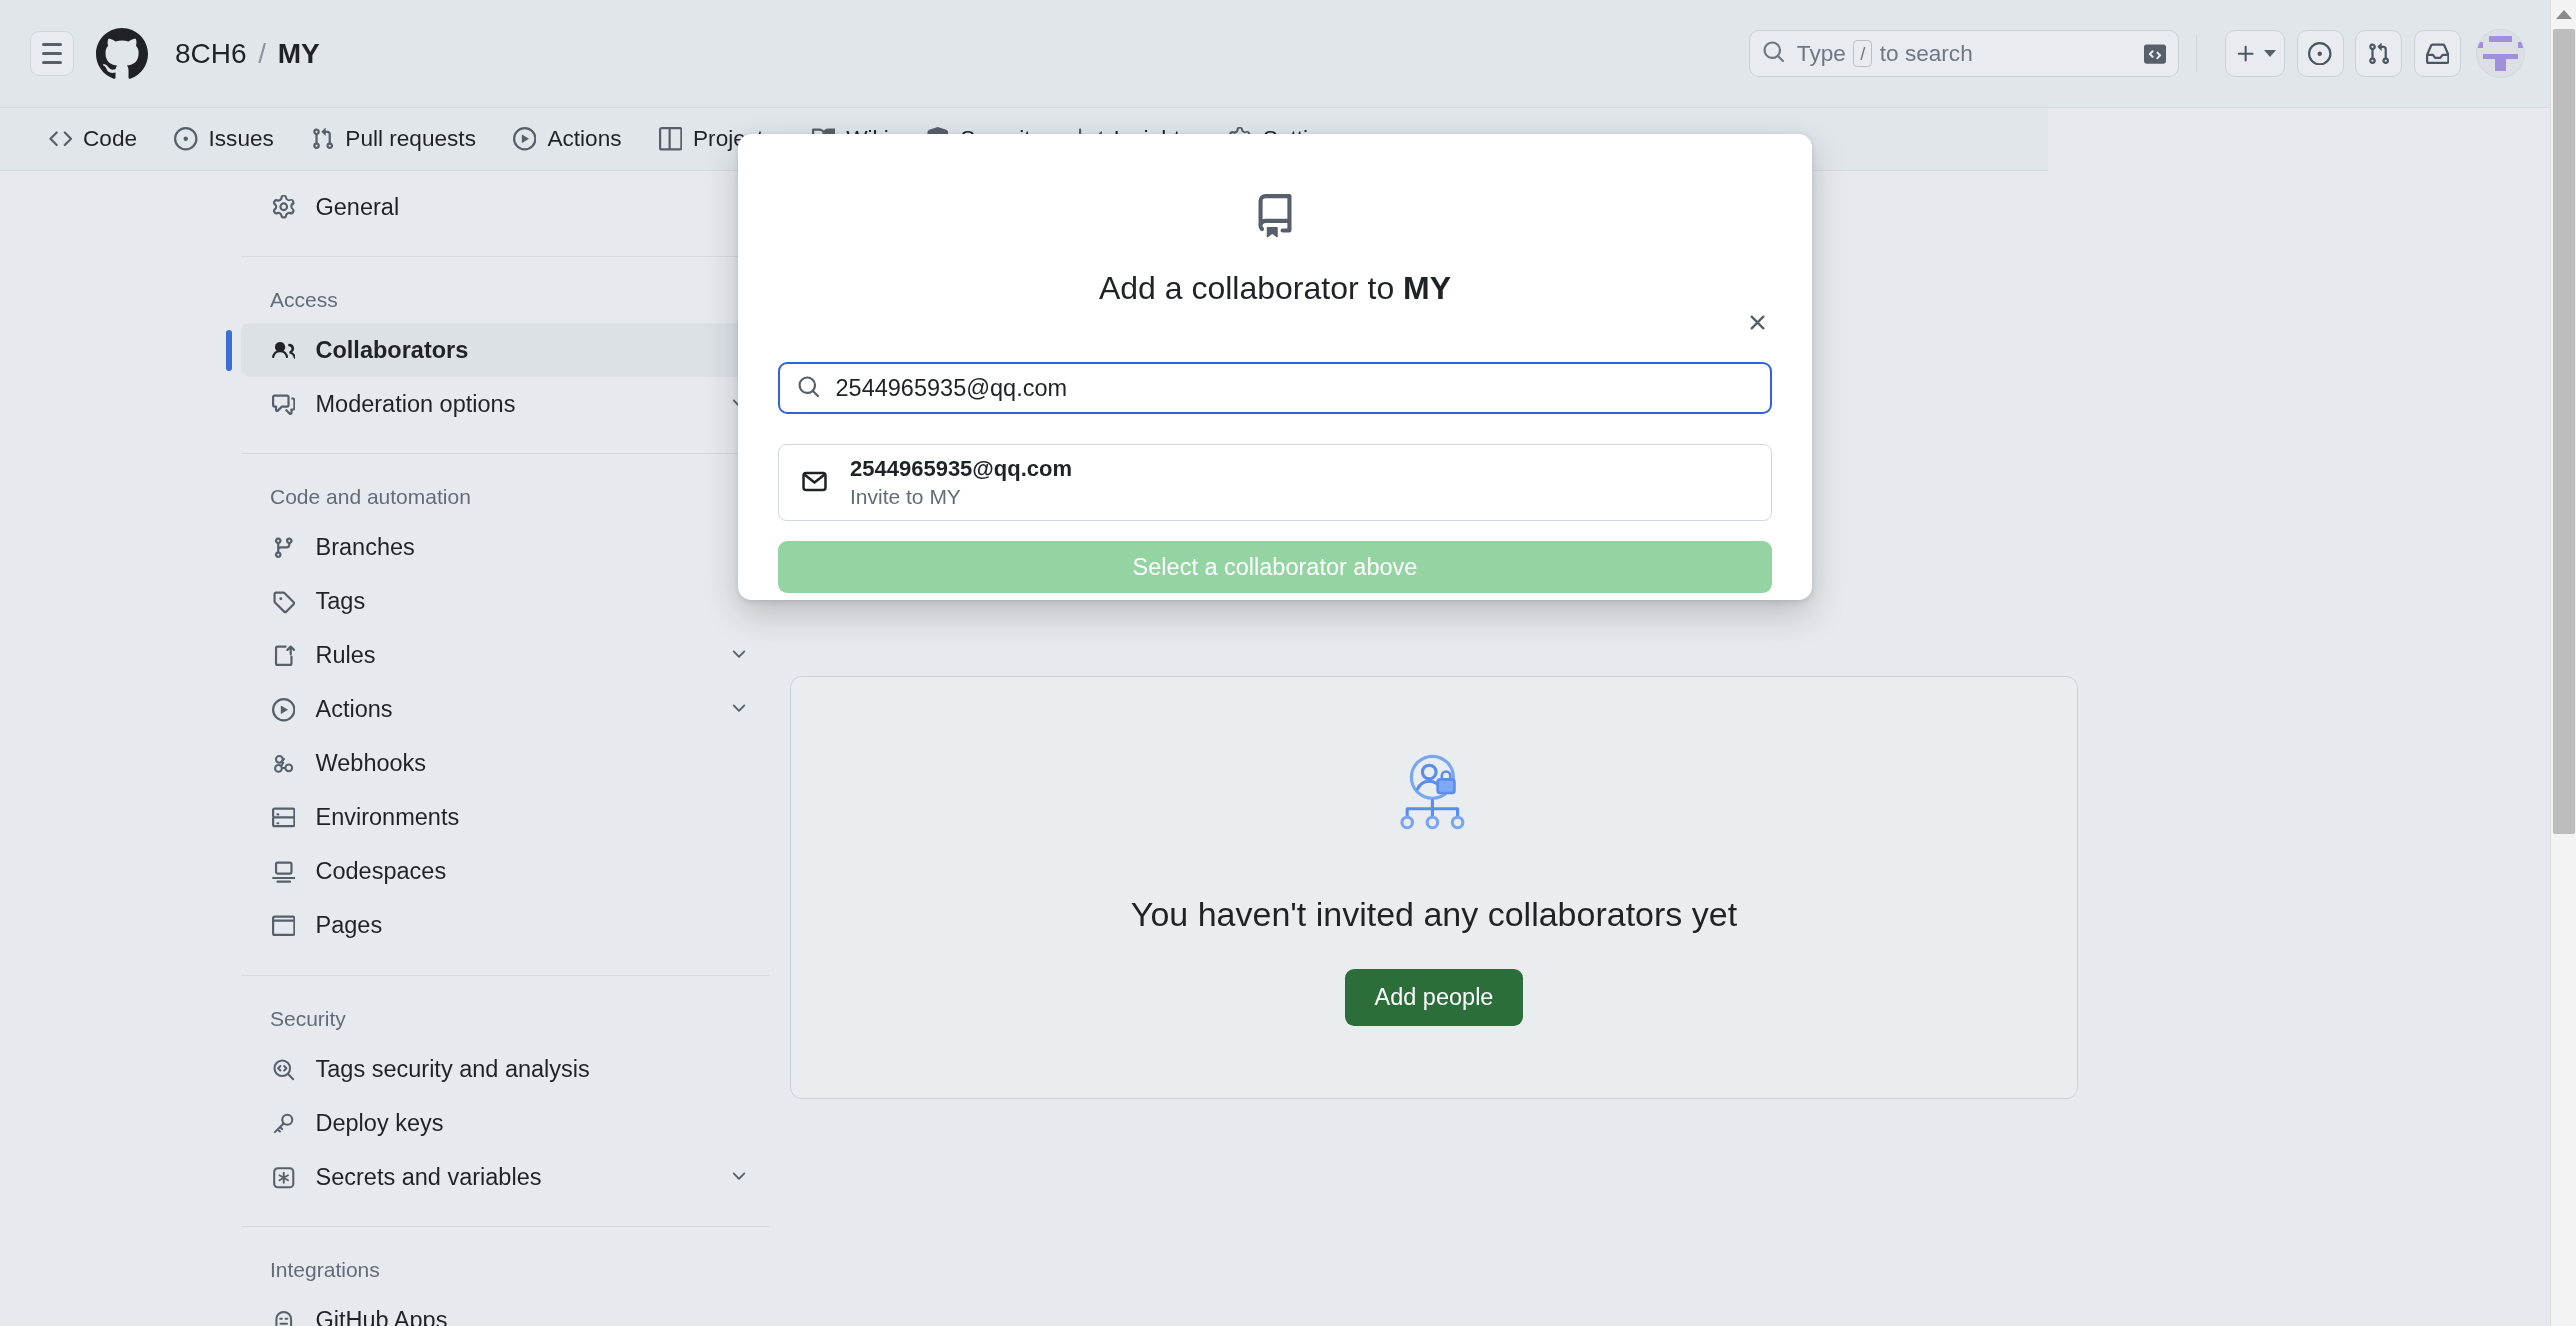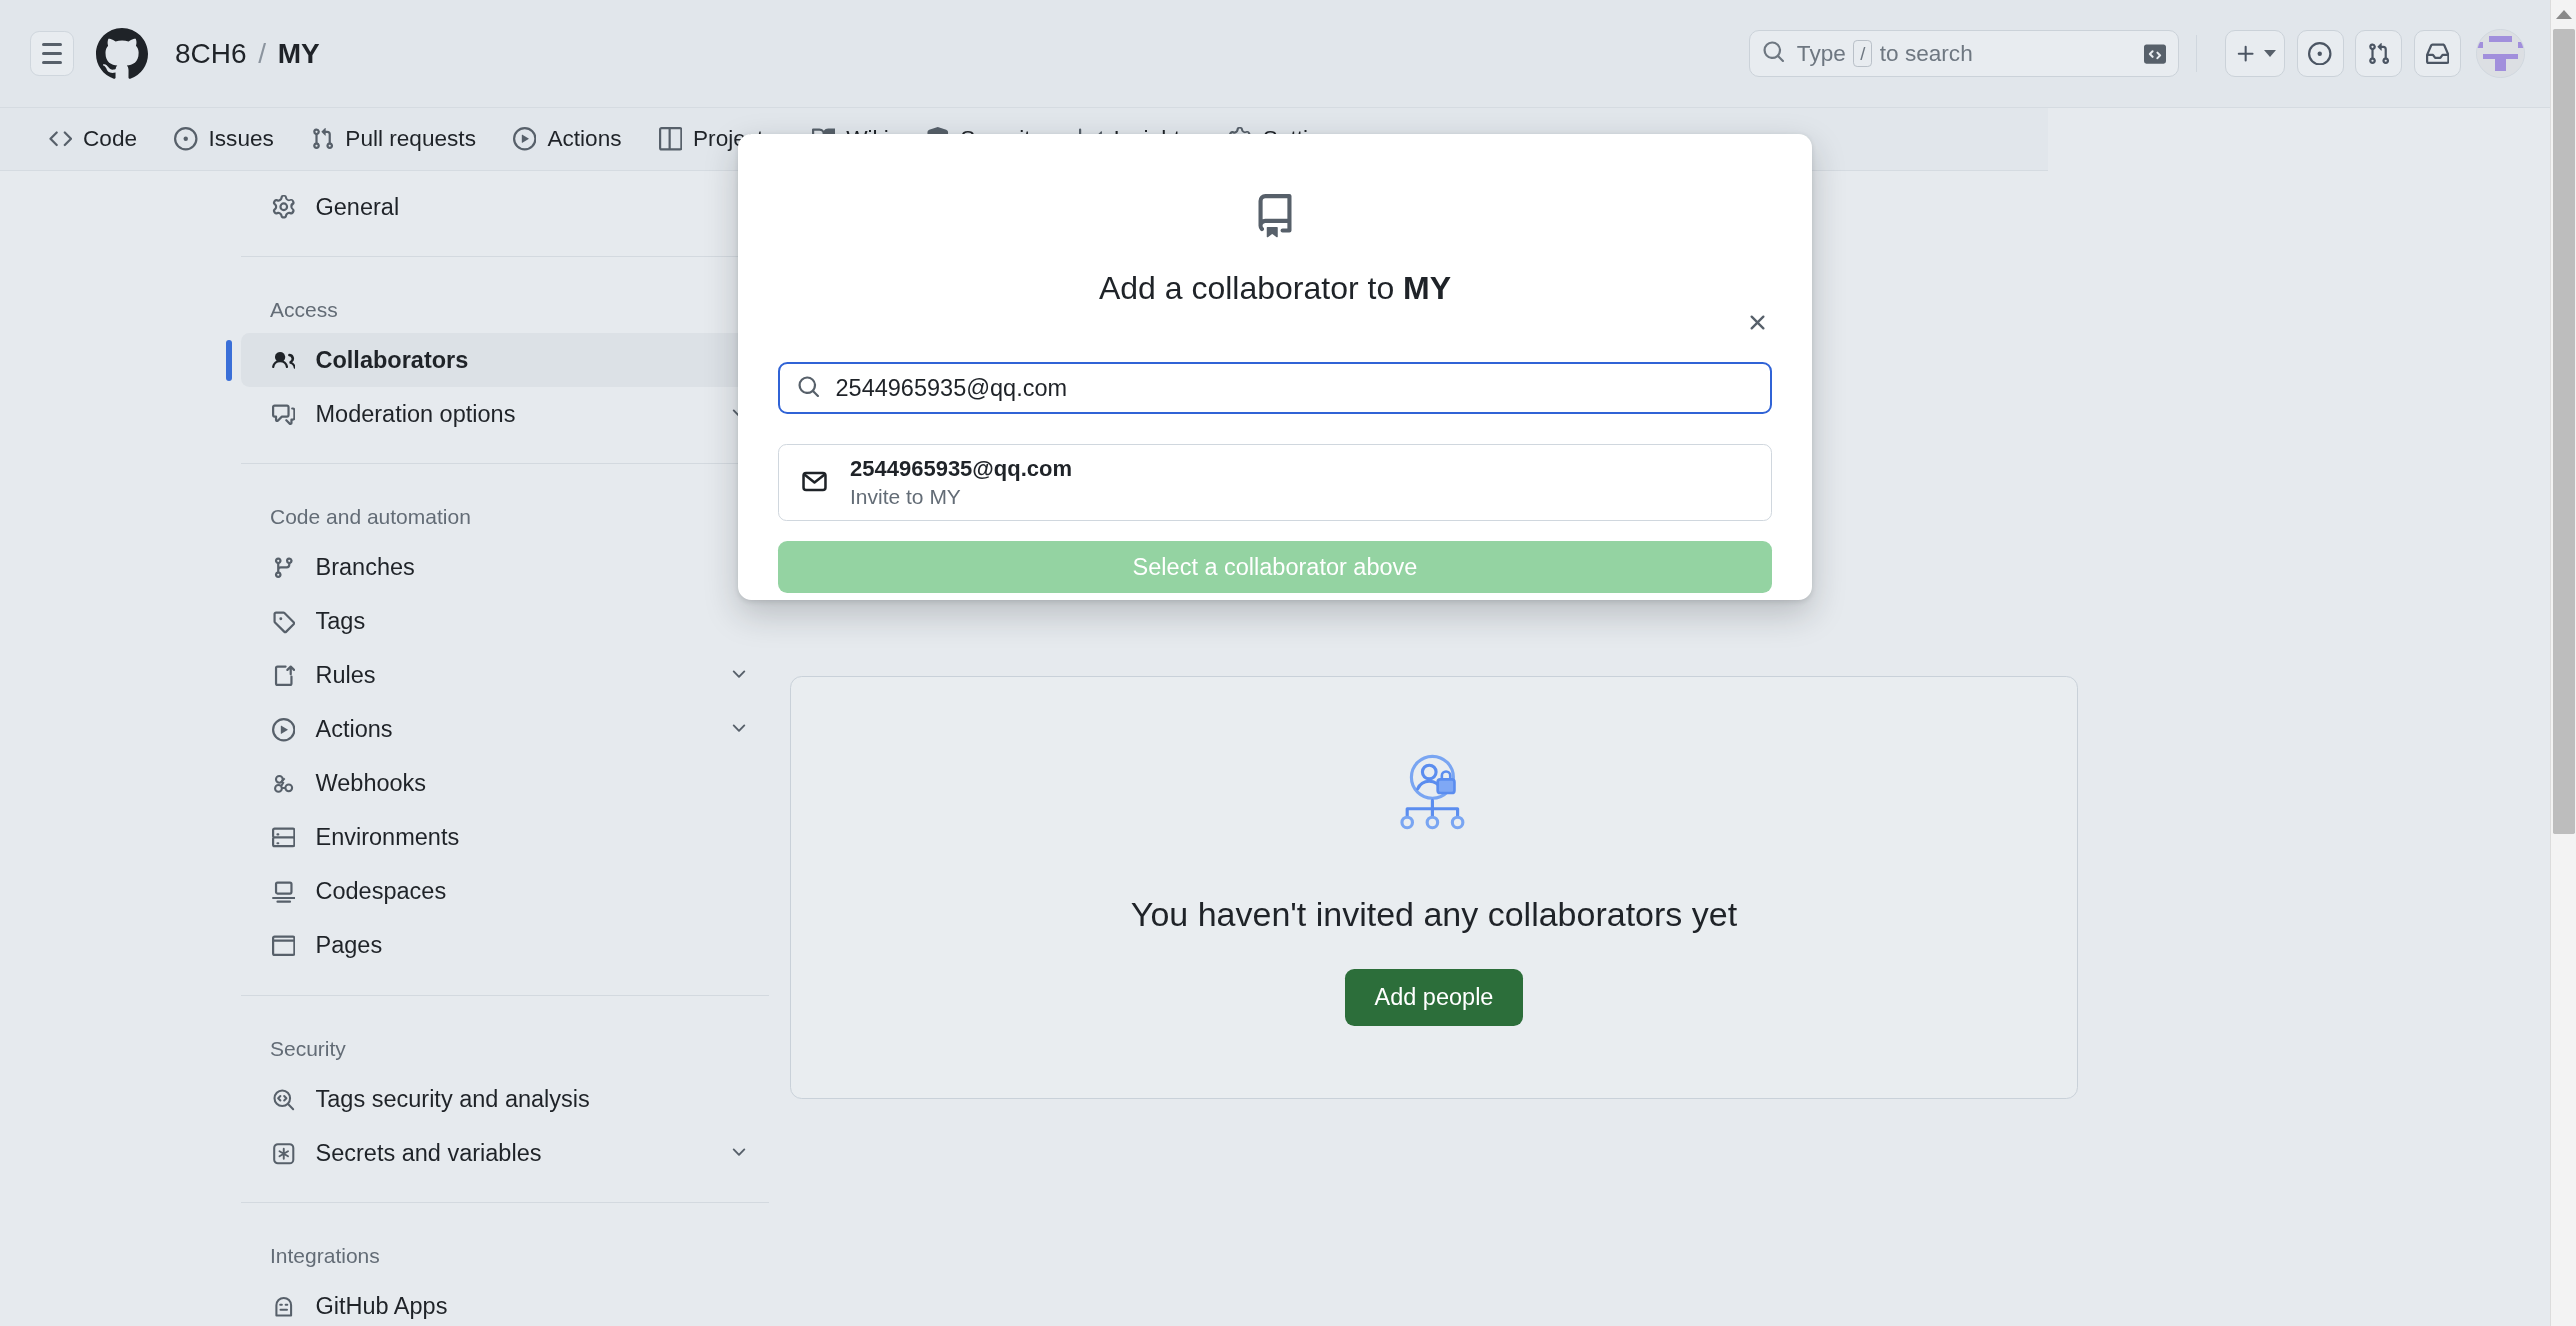--- a/index.html
+++ b/index.html
@@ -75,21 +75,21 @@
     font-size: 23.5px; color: #1f2328; cursor: pointer; position: relative;
   }
   .side-item.sel { background: #dce1e6; font-weight: 600; }
   .side-item.sel::before {
     content: ""; position: absolute; left: -15px; top: 6.7px; bottom: 6.7px;
     width: 5.9px; border-radius: 5.9px; background: #3a6fd8;
   }
   .side-item .chev { margin-left: auto; color: #57606a; }
   .side-sec {
     font-size: 21px; color: #636c76; padding-left: 29px;
-    margin-top: 41px; margin-bottom: 11.7px;
+    margin-top: 31px; margin-bottom: 11.7px;
   }
   .side-hr { height: 0.8px; background: #d3d9df; margin: 22px 0 0 0; }
   .ico { width: 27px; display: flex; align-items: center; justify-content: center; color: #57606a; flex: none; }
 
   
   .panel {
     position: absolute; left: 790px; top: 676px; width: 1288px; height: 423px;
     border: 0.8px solid #c9d1d9; border-radius: 11.7px; background: #e9edf0;
     display: flex; flex-direction: column; align-items: center; justify-content: center;
   }
@@ -414,20 +414,29 @@
   <div class="side-item">
     <span class="ico">
       <svg width="23.5" height="23.5" viewBox="0 0 16 16" fill="none" stroke="#57606a" stroke-width="1.4">
           <circle cx="7" cy="7" r="5.3"></circle>
           <path d="m11.1 11.1 3.3 3.3M5.7 5.5 4.2 7l1.5 1.5M8.3 5.5 9.8 7 8.3 8.5" stroke-linecap="round" stroke-linejoin="round"></path>
         </svg>
     </span>
     <span>Tags security and analysis</span>
   </div>
 
+  <div class="side-item">
+    <span class="ico">
+      <svg width="23.5" height="23.5" viewBox="0 0 16 16" fill="none" stroke="#57606a" stroke-width="1.4">
+          <circle cx="10.4" cy="5.3" r="3.4"></circle>
+          <path d="M8 7.7 2 13.7M3.9 11.8l1.5 1.5M5.5 10.2l1.4 1.4" stroke-linecap="round"></path>
+        </svg>
+    </span>
+    <span>Deploy keys</span>
+  </div>
 
   <div class="side-item">
     <span class="ico">
       <svg width="23.5" height="23.5" viewBox="0 0 16 16">
           <rect x="1.5" y="1.5" width="13" height="13" rx="2.5" fill="none" stroke="#57606a" stroke-width="1.4"></rect>
           <path d="M8 4.6v6.8M5.1 6.3l5.8 3.4M10.9 6.3 5.1 9.7" stroke="#57606a" stroke-width="1.3" stroke-linecap="round"></path>
         </svg>
     </span>
     <span>Secrets and variables</span>
     <span class="chev">

